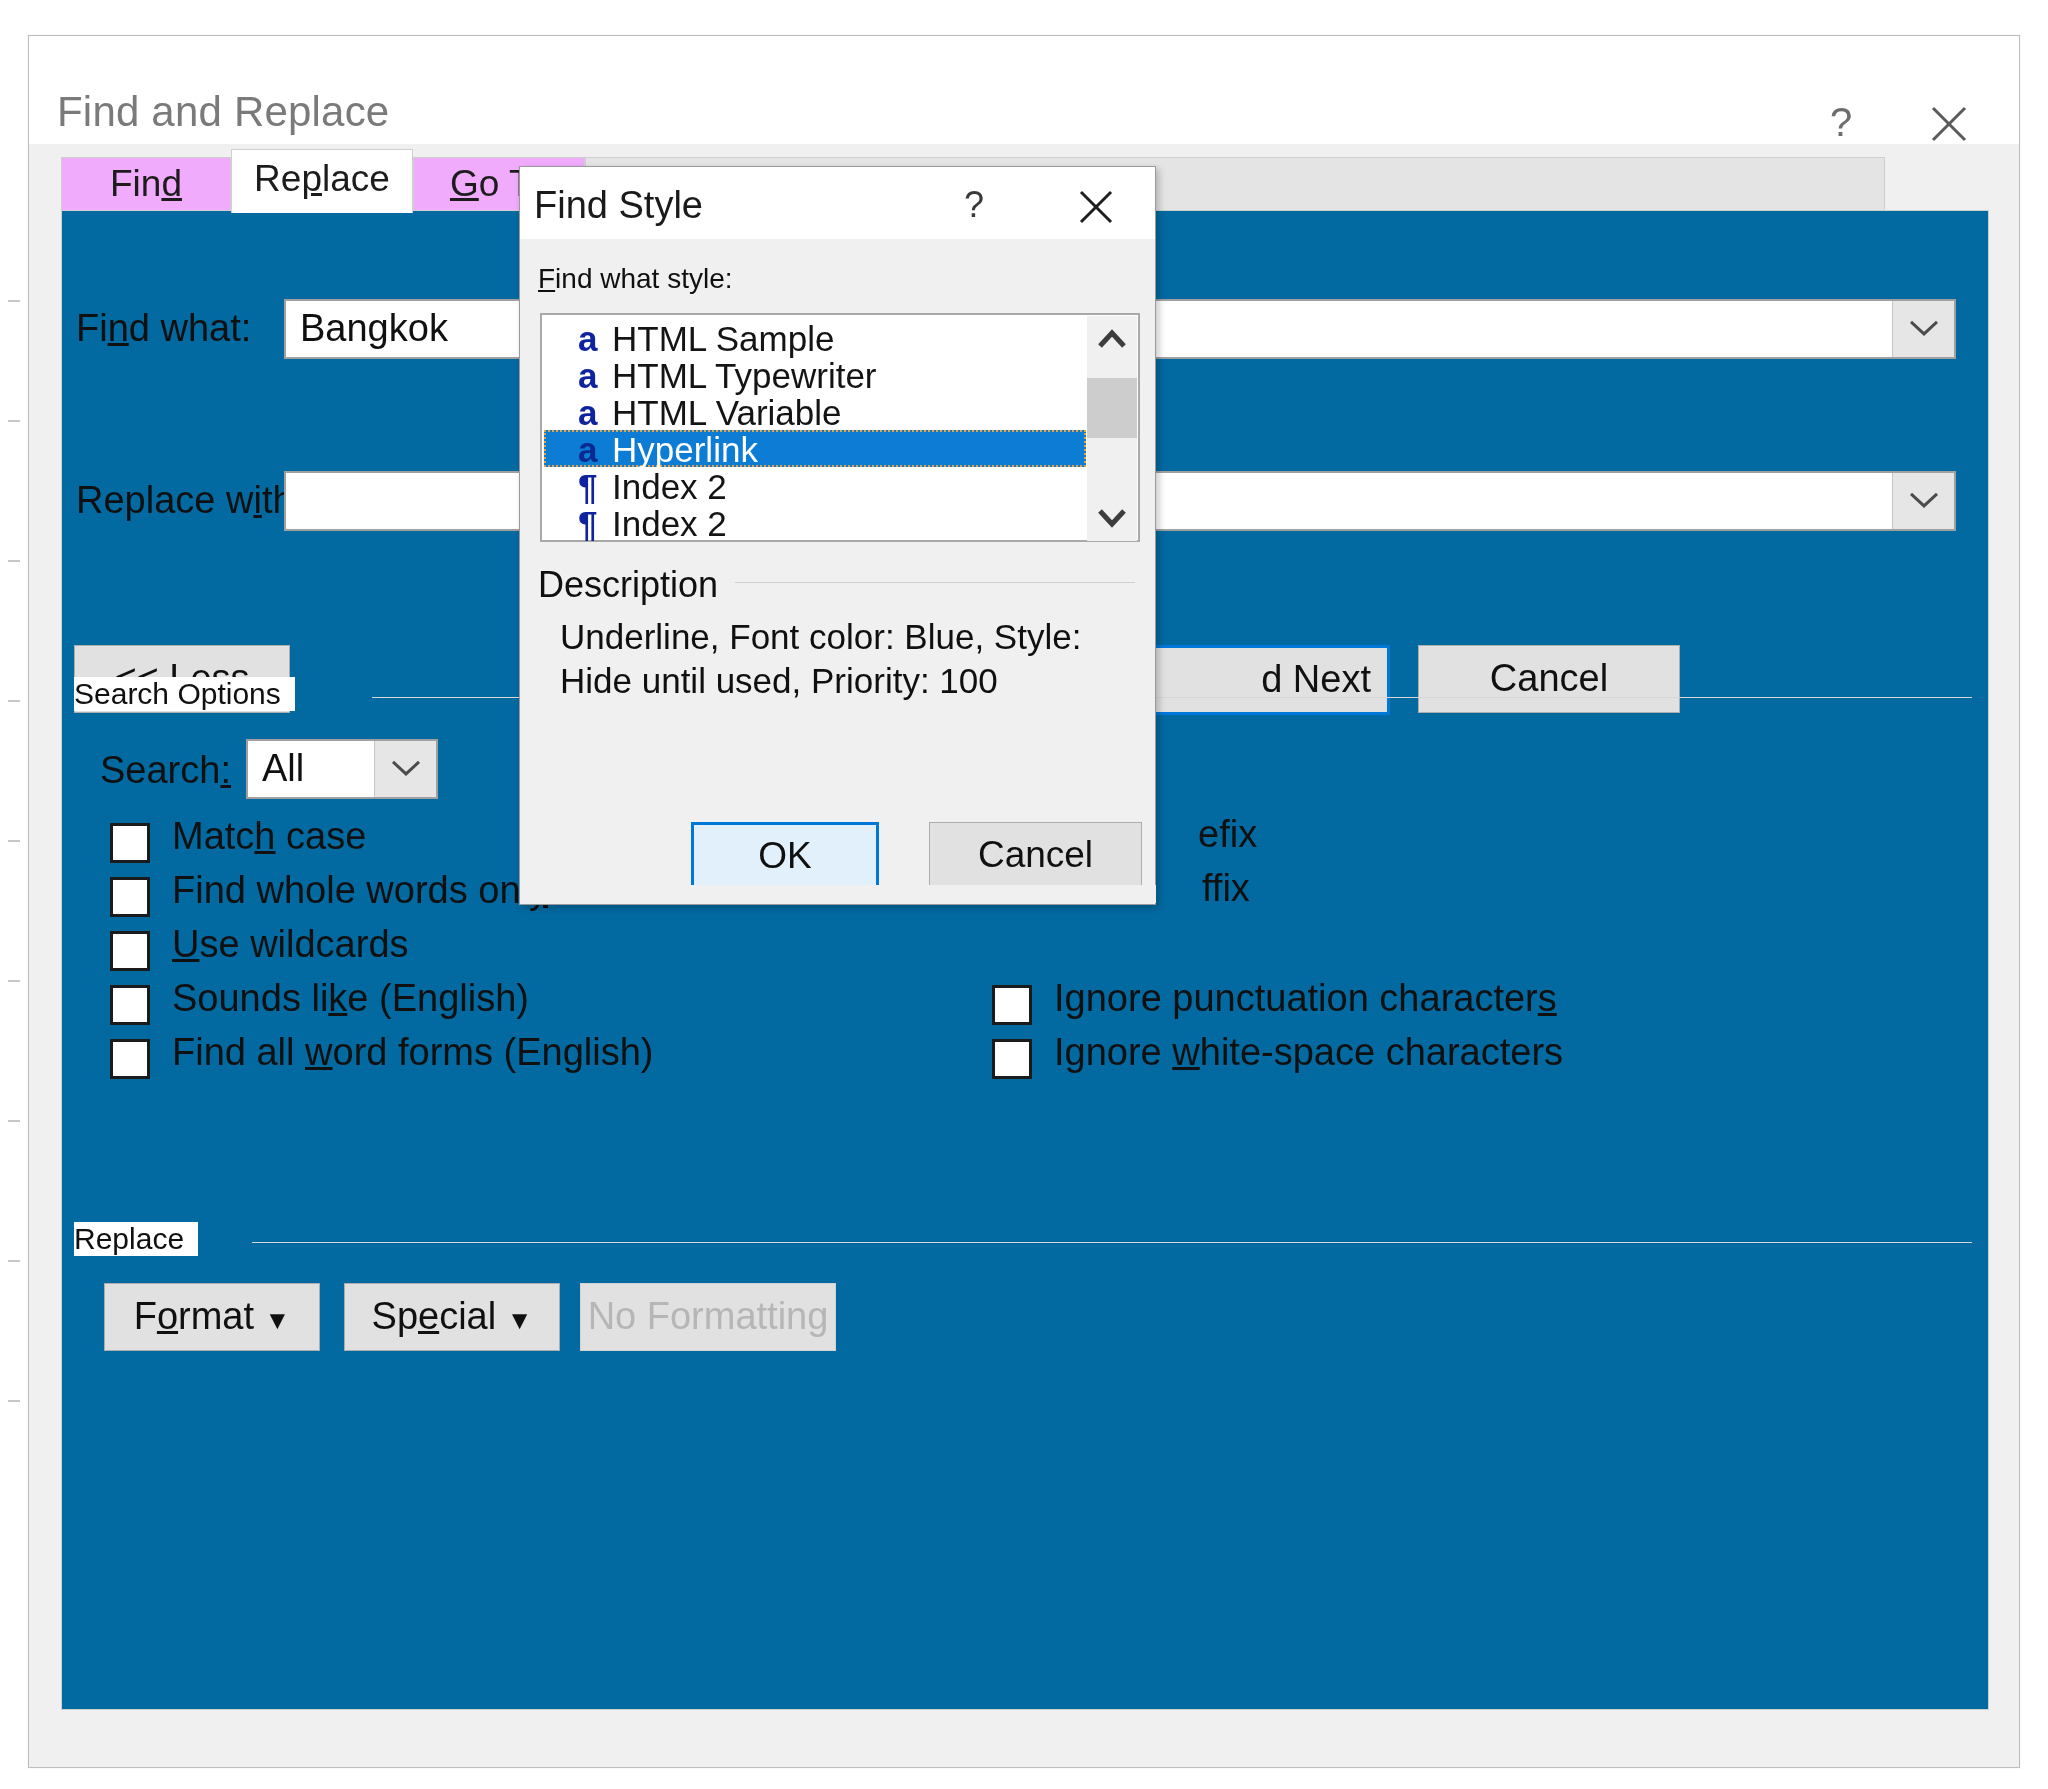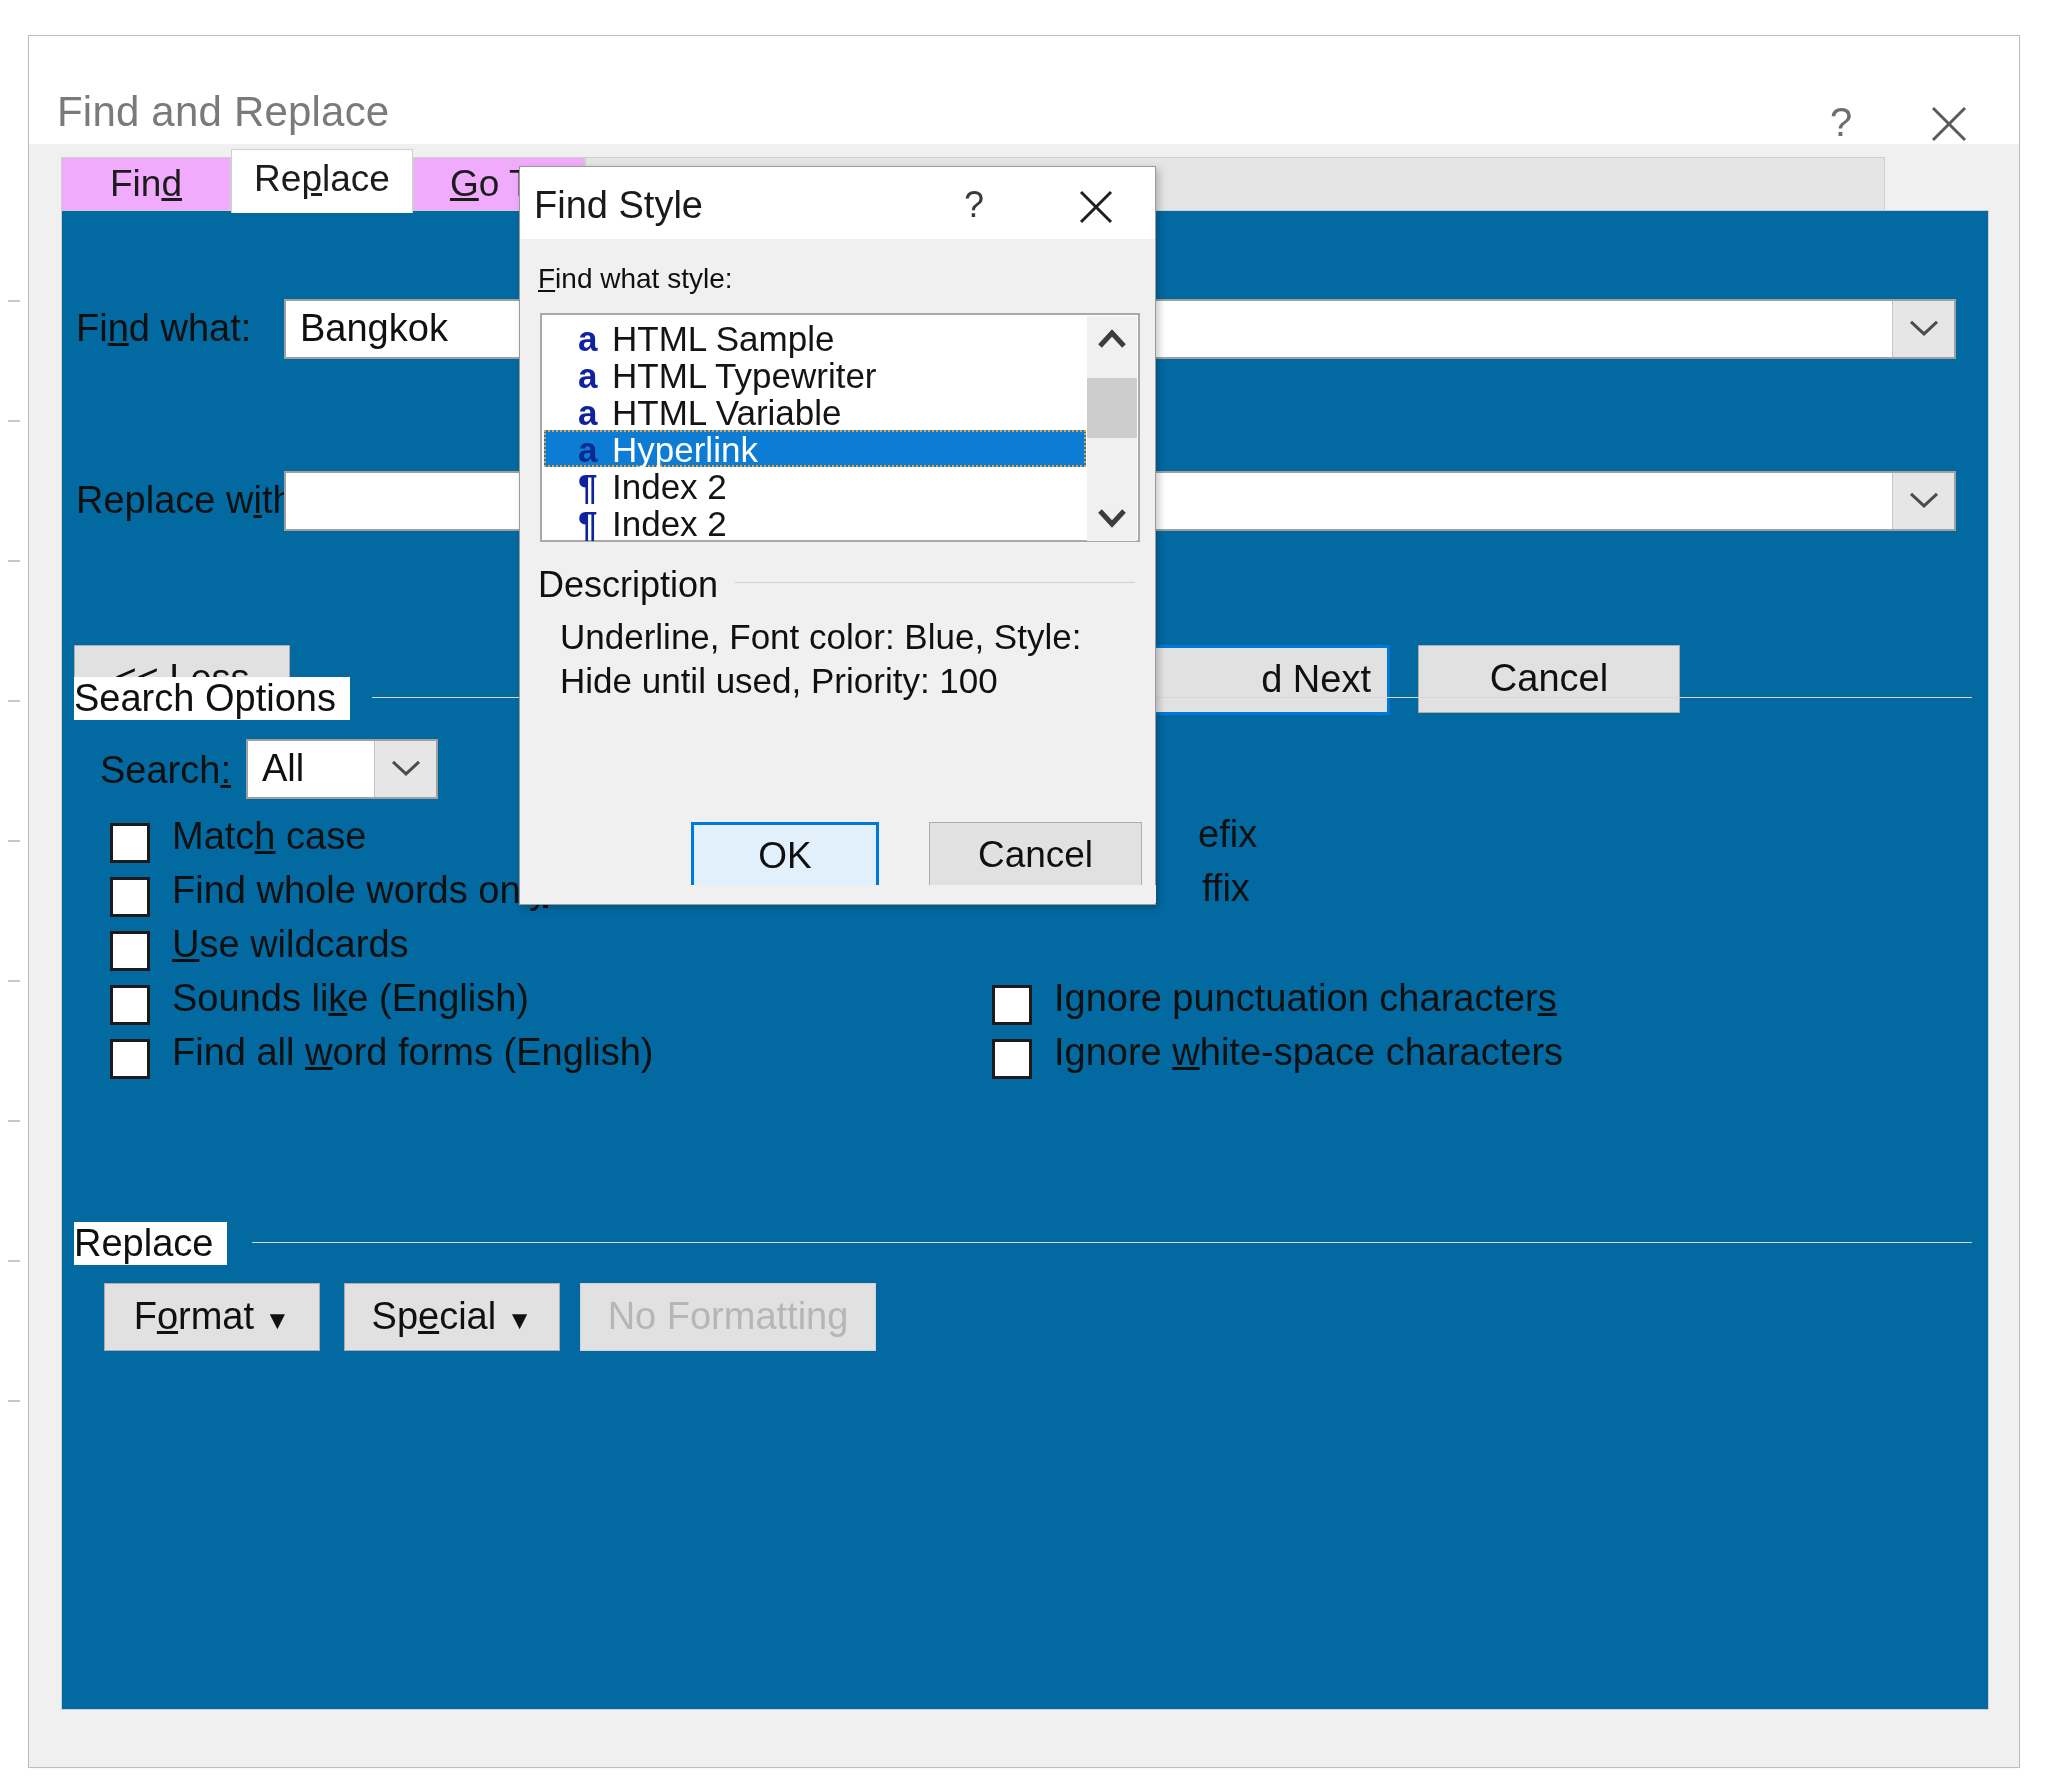--- a/index.html
+++ b/index.html
@@ -180,21 +180,21 @@
   }
   .btn.default-blue {
     border: 3px solid #0078d7;
     background: #e1e1e1;
   }
   .btn.disabled { color: #b6b6b6; background: #e1e1e1; border-color: #d2d2d2; }
 
   
   .group-title {
     position: absolute;
-    font-size: 38px;
+    font-size: 30px;
     color: #101010;
     background: #ffffff;
     padding-right: 14px;
     white-space: nowrap;
   }
   .group-line {
     position: absolute;
     height: 1px;
     background: #d6d6d6;
   }
@@ -501,21 +501,21 @@
 
     <div class="group-title" style="left:12px; top:1011px;">Replace</div>
     <div class="group-line" style="left:190px; top:1031px; width:1720px;"></div>
 
     <div class="btn" style="left:42px; top:1072px; width:216px; height:68px; line-height:64px;">
       <span>F<span class="u">o</span>rmat <span style="font-size:26px;">▼</span></span>
     </div>
     <div class="btn" style="left:282px; top:1072px; width:216px; height:68px; line-height:64px;">
       <span>Sp<span class="u">e</span>cial <span style="font-size:26px;">▼</span></span>
     </div>
-    <div class="btn disabled" style="left:518px; top:1072px; width:296px; height:68px; line-height:64px;">
+    <div class="btn disabled" style="left:518px; top:1072px; width:256px; height:68px; line-height:64px;">
       <span>No Formatting</span>
     </div>
 
   </div>
 </div>
 
 <div id="find-style-dialog">
 
   <div id="fs-titlebar">
     <div id="fs-title">Find Style</div>

